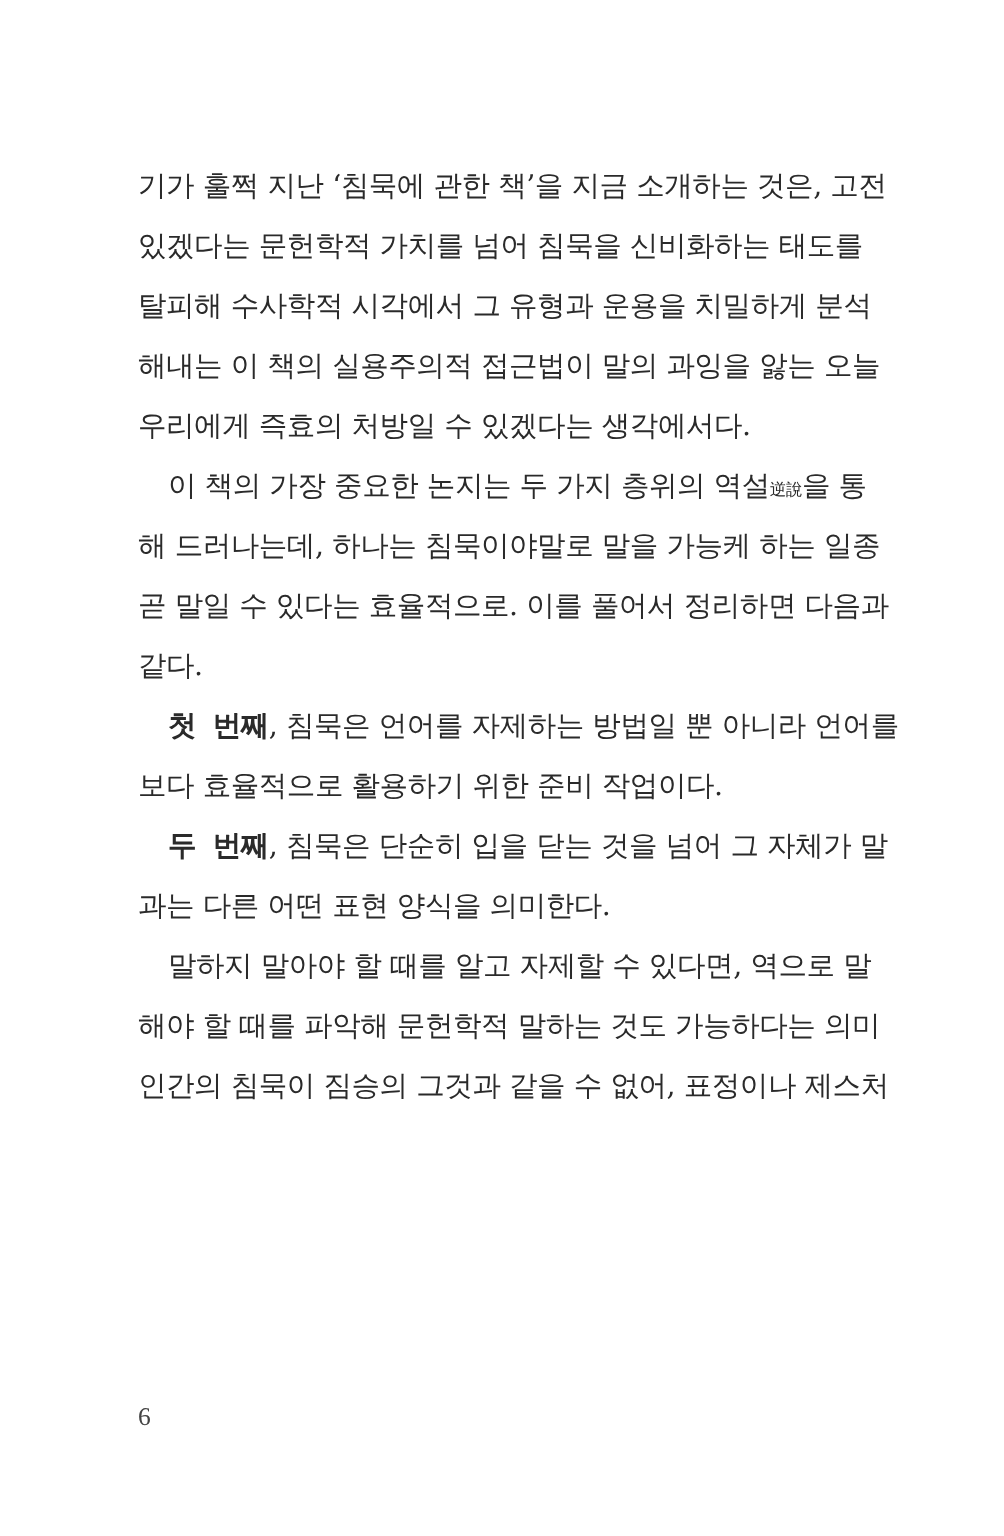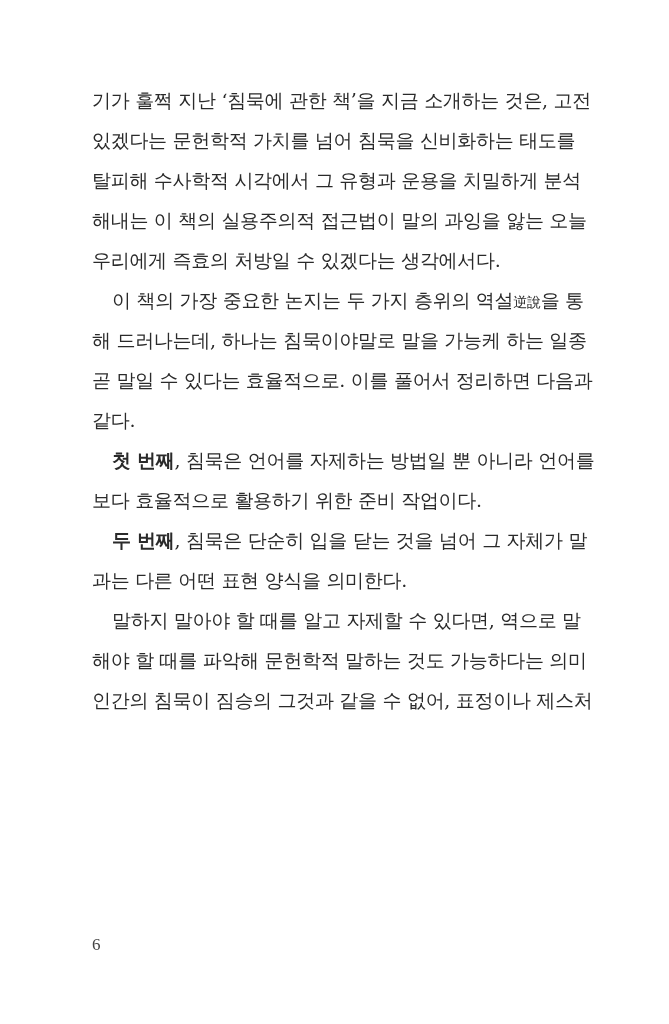--- a/index.html
+++ b/index.html
@@ -1,28 +1,28 @@
 <!DOCTYPE html>
 <html><head>
 <meta charset="utf-8">
 <style>
   html, body { margin: 0; padding: 0; background: #ffffff; }
   body { width: 669px; height: 1024px; position: relative; overflow: hidden; }
   .page {
-    position: absolute; left: 92px; top: 80px; width: 456px;
+    position: absolute; left: 92px; top: 104px; width: 456px;
     font-family: "DejaVu Serif", "Liberation Serif", serif;
     font-size: 19px; line-height: 40px; color: #2a2a2a;
     text-align: justify; text-align-last: justify;
     letter-spacing: -0.3px;
   }
   .line { display: block; height: 40px; white-space: nowrap; }
   .line.last { text-align-last: left; }
   .indent { padding-left: 20px; }
-  .hanja { font-size: 14px; vertical-align: baseline; }
-  .bold { font-weight: bold; }
+  .hanja { font-size: 11px; vertical-align: baseline; }
+  .bold { font-weight: bold; font-family: Liberation Mono, monospace; }
   .pagenum {
     position: absolute; left: 92px; top: 935px;
     font-family: "Liberation Serif", serif; font-size: 17px; color: #444;
   }
 </style>
 </head>
 <body>
 
 <div class="page">
   <span class="line">기가 훌쩍 지난 ‘침묵에 관한 책’을 지금 소개하는 것은, 고전</span>

